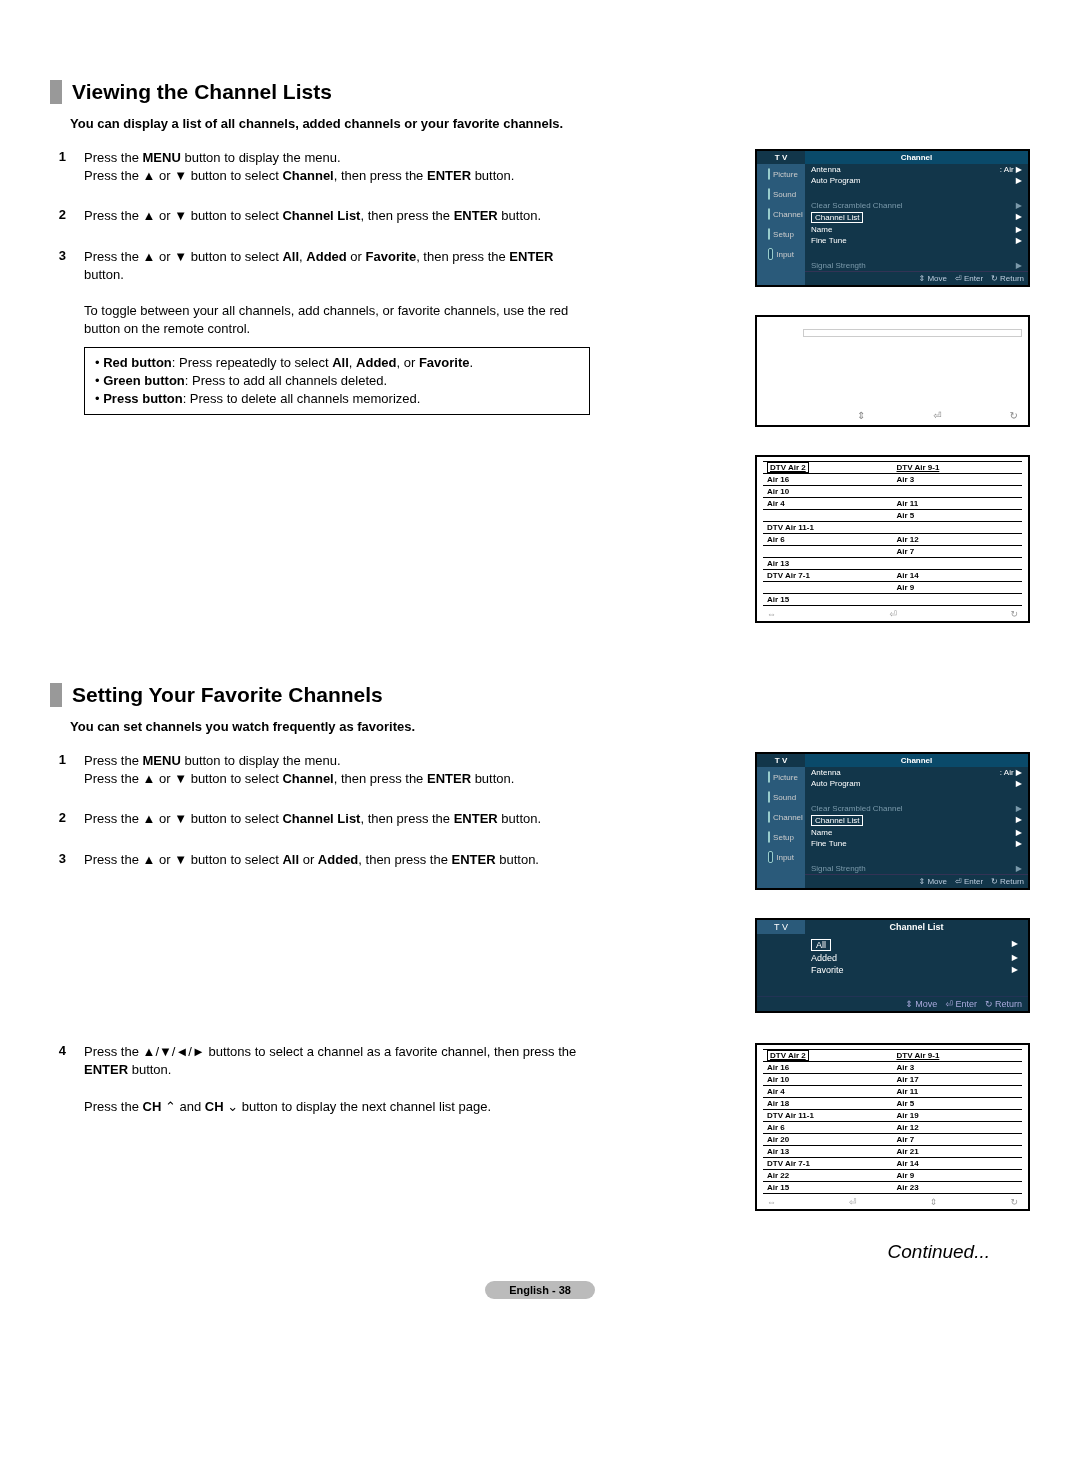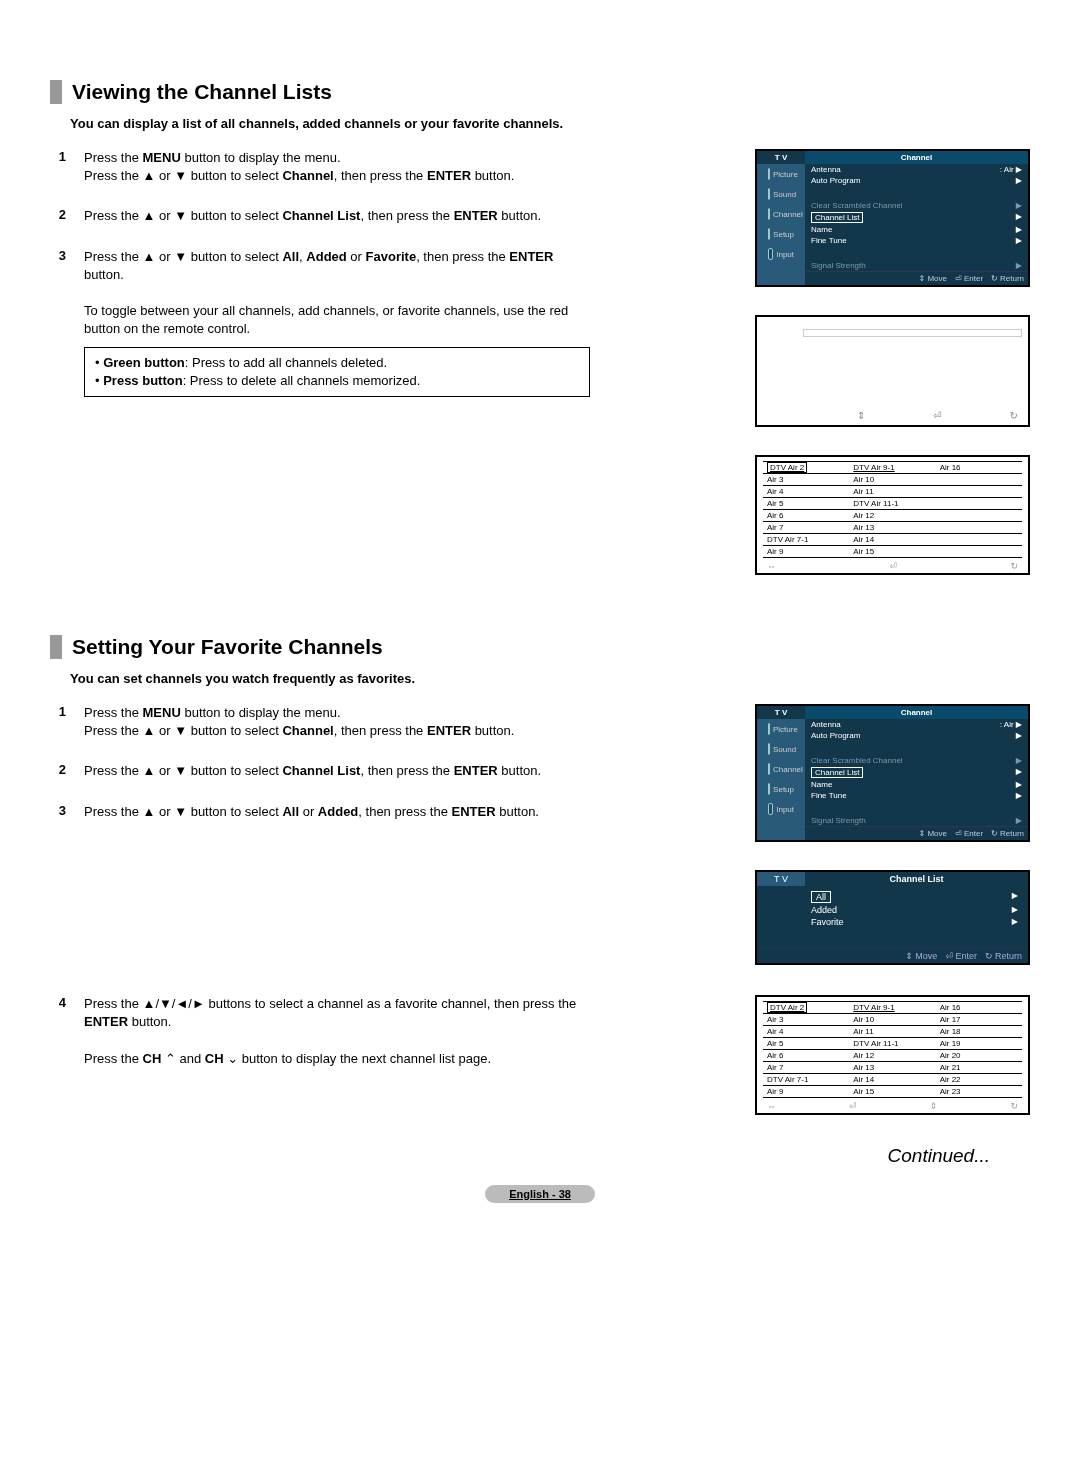--- a/index.html
+++ b/index.html
@@ -28,35 +28,35 @@
 .osd-row.dim { color: #7a99aa; margin-top: 14px; }
 .osd-row.sel { background: #12364a; }
 .osd-row.sel .row-label { display: inline-block; border: 1px solid #fff; padding: 0 3px; }
 .osd-caret { font-size: 8px; }
 .osd-footer { display: flex; gap: 8px; justify-content: flex-end; padding: 2px 4px; font-size: 8px; color: #bcd; border-top: 1px solid #335; }
 .blank-screen { height: 112px; position: relative; }
 .blank-slot { position: absolute; top: 12px; left: 46px; right: 6px; height: 8px; border: 1px solid #ccc; }
 .blank-footer { position: absolute; bottom: 4px; right: 10px; left: 100px; display: flex; justify-content: space-between; }
 .blank-footer span { font-size: 10px; color: #888; }
 .chan-screen { padding: 4px 6px 2px 6px; font-size: 8px; }
-.chan-grid { display: grid; grid-template-columns: 1fr 1fr 1fr; border-top: 1px solid #000; }
+.chan-grid { display: grid; grid-template-columns: 1fr 1fr; border-top: 1px solid #000; font-weight: bold; }
 .chan-cell { border-bottom: 1px solid #000; padding: 1px 4px; min-height: 11px; }
 .chan-cell.boxed span { display: inline-block; border: 1px solid #000; padding: 0 2px; margin: -1px 0; }
 .chan-cell.und span { text-decoration: underline; }
 .chan-footer { display: flex; justify-content: space-between; padding: 3px 4px 0; font-size: 9px; color: #999; }
 .list-screen { background: #12364a; color: #fff; font-size: 9px; }
 .list-header { display: flex; }
 .list-header .lh-left { width: 48px; text-align: center; padding: 2px; background: #2a5a7a; }
 .list-header .lh-right { flex: 1; text-align: center; padding: 2px; font-weight: bold; }
 .list-body { padding: 4px 10px 20px 54px; }
 .list-body .list-item { padding: 1px 0; display: flex; justify-content: space-between; }
 .list-body .list-item.sel .li-label { display: inline-block; border: 1px solid #fff; padding: 0 4px; }
 .list-footer { display: flex; gap: 8px; justify-content: flex-end; padding: 2px 6px; color: #aad; border-top: 1px solid #235; }
 .continued { font-style: italic; text-align: right; margin: 30px 40px 0 0; font-size: 19px; }
-.page-badge { display: block; margin: 18px auto 0; width: 110px; text-align: center; background: #bbb; border-radius: 10px; font-size: 11px; font-weight: bold; padding: 3px 0; text-decoration: underline; }
+.page-badge { display: block; margin: 18px auto 0; width: 110px; text-align: center; background: #bbb; border-radius: 10px; font-size: 11px; font-weight: bold; padding: 3px 0; }
 .section-gap { height: 60px; }
 .symbol { font-family: "Segoe UI Symbol", sans-serif; }
 </style>
 </head>
 <body>
 
 <h2 class="section-title">Viewing the Channel Lists</h2>
 <p class="intro">You can display a list of all channels, added channels or your favorite channels.</p>
 
 <div class="content-row">
@@ -66,20 +66,21 @@
         <div class="step-body">Press the <b>MENU</b> button to display the menu.<br>Press the ▲ or ▼ button to select <b>Channel</b>, then press the <b>ENTER</b> button.</div>
       </div>
       <div class="step">
         <div class="step-num">2</div>
         <div class="step-body">Press the ▲ or ▼ button to select <b>Channel List</b>, then press the <b>ENTER</b> button.</div>
       </div>
       <div class="step">
         <div class="step-num">3</div>
         <div class="step-body">Press the ▲ or ▼ button to select <b>All</b>, <b>Added</b> or <b>Favorite</b>, then press the <b>ENTER</b> button.<br><br>To toggle between your all channels, add channels, or favorite channels, use the red button on the remote control.<div class="note-box">
             <ul>
+              <li>• <b>Red button</b>: Press repeatedly to select <b>All</b>, <b>Added</b>, or <b>Favorite</b>.</li>
               <li>• <b>Green button</b>: Press to add all channels deleted.</li>
               <li>• <b>Press button</b>: Press to delete all channels memorized.</li>
             </ul>
           </div></div>
       </div>
     </div>
   <div class="screens-col">
     <div class="screen" id="osd1">
         <div class="osd">
           <div class="osd-left">

